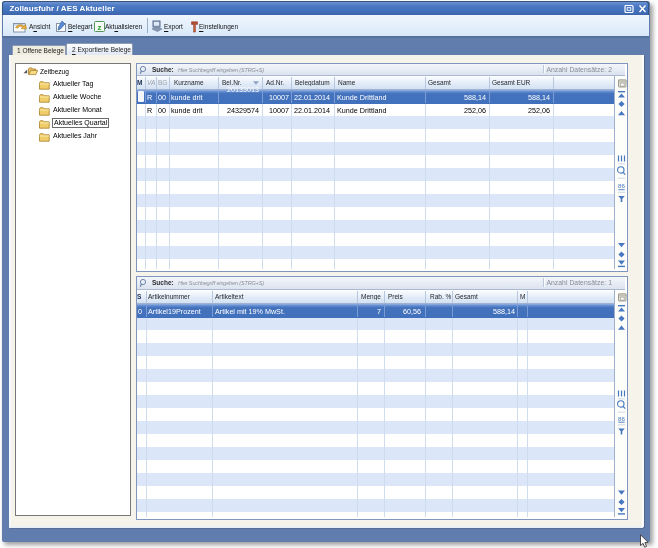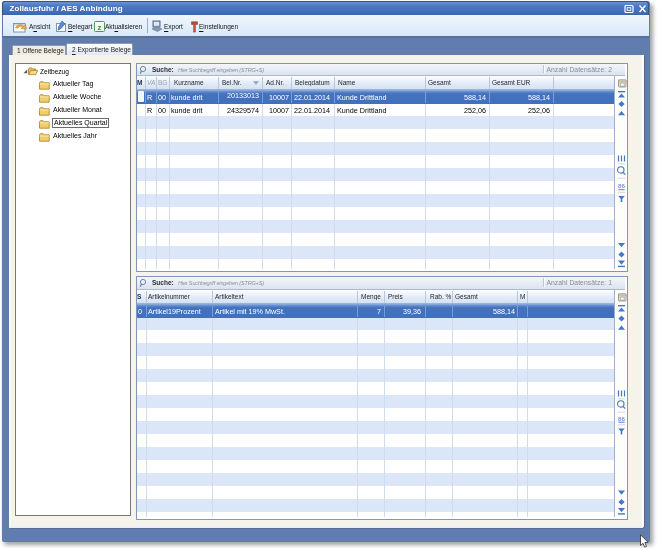--- a/index.html
+++ b/index.html
@@ -26,21 +26,21 @@
   .cell{white-space:nowrap;overflow:hidden;font-size:7.2px;}
   .hc{font-size:6.5px;color:#24262a;}
   .it{font-style:italic;color:#8d9099;}
   .gr{color:#99a1ac;}
   .nv{color:#1c2f52;font-weight:bold;}
   .w{color:#fff;}
 </style></head>
 <body>
 <div id="win" class="abs"></div>
 <div id="title" class="abs"></div>
-<div class="abs" style="left:9.5px;top:3.5px;font-size:8px;font-weight:bold;color:#fff;letter-spacing:.1px">Zollausfuhr / AES Anbindung</div>
+<div class="abs" style="left:9.5px;top:3.5px;font-size:8px;font-weight:bold;color:#fff;letter-spacing:.1px">Zollausfuhr / AES Aktueller</div>
 <svg class="abs" style="left:624px;top:4px" width="24" height="10">
   <rect x="1" y="1.5" width="8" height="7" rx="1" fill="none" stroke="#fff" stroke-width="1.2"></rect>
   <rect x="3.2" y="3.7" width="3.6" height="2.6" fill="none" stroke="#fff" stroke-width="0.9"></rect>
   <path d="M15.5 1.5 L21.5 8 M21.5 1.5 L15.5 8" stroke="#fff" stroke-width="1.5"></path>
 </svg>
 <div id="toolbar" class="abs"></div>
 <div class="abs" style="left:2px;top:36px;width:647px;height:2px;background:#54719c"></div>
 <svg class="abs" style="left:13px;top:21px" width="15" height="12">
   <rect x="0.5" y="2.5" width="11.5" height="8.5" fill="#fff" stroke="#8494ab"></rect>
   <rect x="1" y="3" width="10.5" height="1.8" fill="#ccd9eb"></rect>
@@ -191,21 +191,21 @@
 <div class="abs" style="left:218px;top:90px;height:13px;width:1px;background:#7b9cd6"></div>
 <div class="abs" style="left:262px;top:90px;height:13px;width:1px;background:#7b9cd6"></div>
 <div class="abs" style="left:291px;top:90px;height:13px;width:1px;background:#7b9cd6"></div>
 <div class="abs" style="left:334px;top:90px;height:13px;width:1px;background:#7b9cd6"></div>
 <div class="abs" style="left:425px;top:90px;height:13px;width:1px;background:#7b9cd6"></div>
 <div class="abs" style="left:489px;top:90px;height:13px;width:1px;background:#7b9cd6"></div>
 <div class="abs" style="left:553px;top:90px;height:13px;width:1px;background:#7b9cd6"></div>
 <div class="cell abs w" style="left:147px;top:93px">R</div>
 <div class="cell abs w" style="left:158px;top:93px">00</div>
 <div class="cell abs w" style="left:171px;top:93px">kunde drit</div>
-<div class="cell abs w" style="right:399px;top:91px">20133013</div>
+<div class="cell abs w" style="right:399px;top:85px">20133013</div>
 <div class="cell abs w" style="right:369px;top:93px">10007</div>
 <div class="cell abs w" style="left:294px;top:93px">22.01.2014</div>
 <div class="cell abs w" style="left:337px;top:93px">Kunde Drittland</div>
 <div class="cell abs w" style="right:172px;top:93px">588,14</div>
 <div class="cell abs w" style="right:108px;top:93px">588,14</div>
 <div class="cell abs " style="left:147px;top:106px">R</div>
 <div class="cell abs " style="left:158px;top:106px">00</div>
 <div class="cell abs " style="left:171px;top:106px">kunde drit</div>
 <div class="cell abs " style="right:399px;top:106px">24329574</div>
 <div class="cell abs " style="right:369px;top:106px">10007</div>
@@ -285,16 +285,16 @@
 <div class="abs" style="left:357px;top:304px;height:13px;width:1px;background:#7b9cd6"></div>
 <div class="abs" style="left:384px;top:304px;height:13px;width:1px;background:#7b9cd6"></div>
 <div class="abs" style="left:425px;top:304px;height:13px;width:1px;background:#7b9cd6"></div>
 <div class="abs" style="left:452px;top:304px;height:13px;width:1px;background:#7b9cd6"></div>
 <div class="abs" style="left:517px;top:304px;height:13px;width:1px;background:#7b9cd6"></div>
 <div class="abs" style="left:527px;top:304px;height:13px;width:1px;background:#7b9cd6"></div>
 <div class="cell abs w" style="left:138px;top:307px">0</div>
 <div class="cell abs w" style="left:148px;top:307px">Artikel19Prozent</div>
 <div class="cell abs w" style="left:215px;top:307px">Artikel mit 19% MwSt.</div>
 <div class="cell abs w" style="right:277px;top:307px">7</div>
-<div class="cell abs w" style="right:237px;top:307px">39,36</div>
+<div class="cell abs w" style="right:237px;top:307px">60,56</div>
 <div class="cell abs w" style="right:143px;top:307px">588,14</div>
 <svg class="abs" style="left:639px;top:534px" width="12" height="16">
     <path d="M1.5 0.8 L1.5 11.5 L4 9.3 L5.6 13.2 L7.5 12.4 L5.9 8.6 L9.2 8.3 Z" fill="#fff" stroke="#3a3a3a" stroke-width="0.9"></path>
   </svg>
 </body></html>

